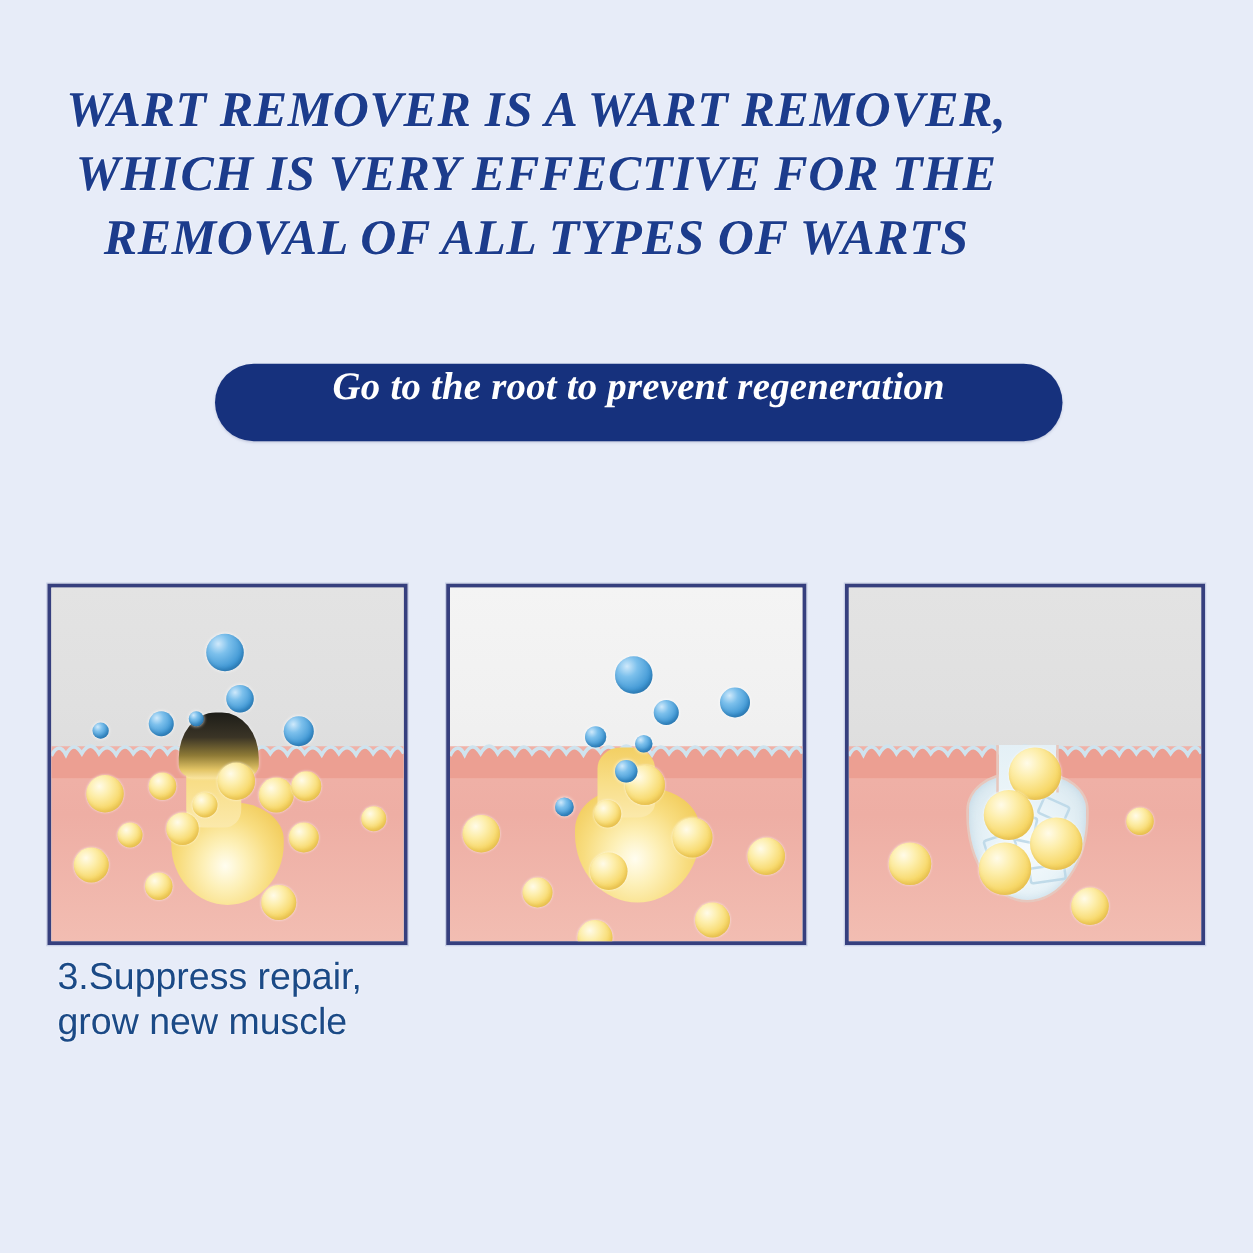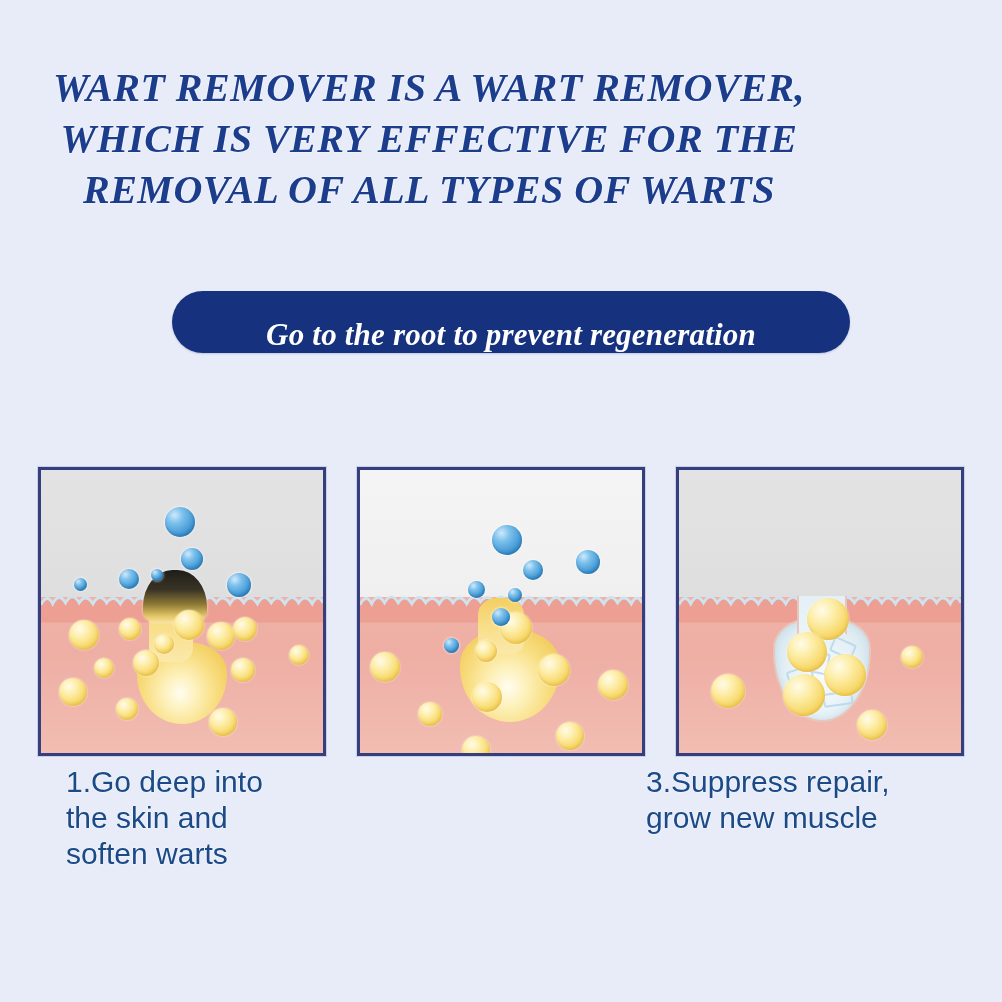--- a/index.html
+++ b/index.html
@@ -37,21 +37,21 @@
   .banner {
     position: absolute;
     left: 172px;
     top: 291px;
     width: 678px;
     height: 62px;
     border-radius: 31px;
     background: #16317d;
     box-shadow: 0 1px 2px rgba(120,130,170,0.35);
     display: flex;
-    align-items: flex-end;
+    align-items: flex-start;
     justify-content: center;
   }
   .banner-text {
     font-family: "Liberation Serif", serif;
     font-style: italic;
     font-weight: bold;
     font-size: 31px;
     color: #ffffff;
     letter-spacing: 0.2px;
     white-space: nowrap;
@@ -318,18 +318,15 @@
     <div class="sphere yellow" style="left:145px; top:184px; width:42px; height:42px;"></div>
     <div class="sphere yellow" style="left:104px; top:204px; width:42px; height:42px;"></div>
 
     <div class="sphere yellow" style="left:32px; top:204px; width:34px; height:34px;"></div>
     <div class="sphere yellow" style="left:222px; top:176px; width:22px; height:22px;"></div>
     <div class="sphere yellow" style="left:178px; top:240px; width:30px; height:30px;"></div>
   </div>
 </div>
 
 <div class="captions">
-  <div class="caption c1">1.Go deep into
-the skin and
-soften warts</div>
   <div class="caption c3">3.Suppress repair,
 grow new muscle</div>
 </div>
 
 </body></html>

